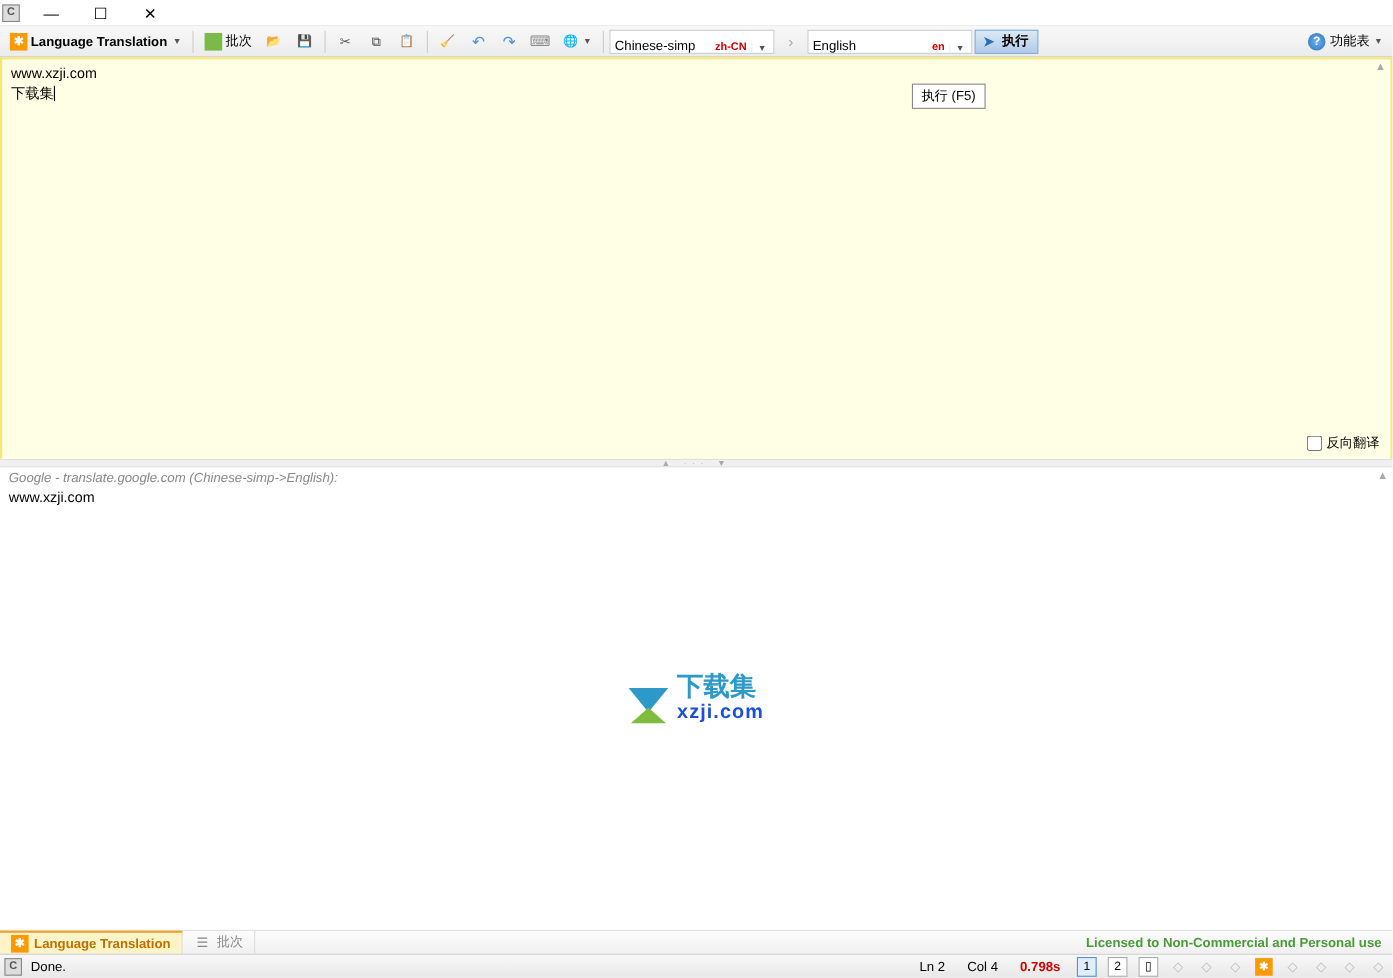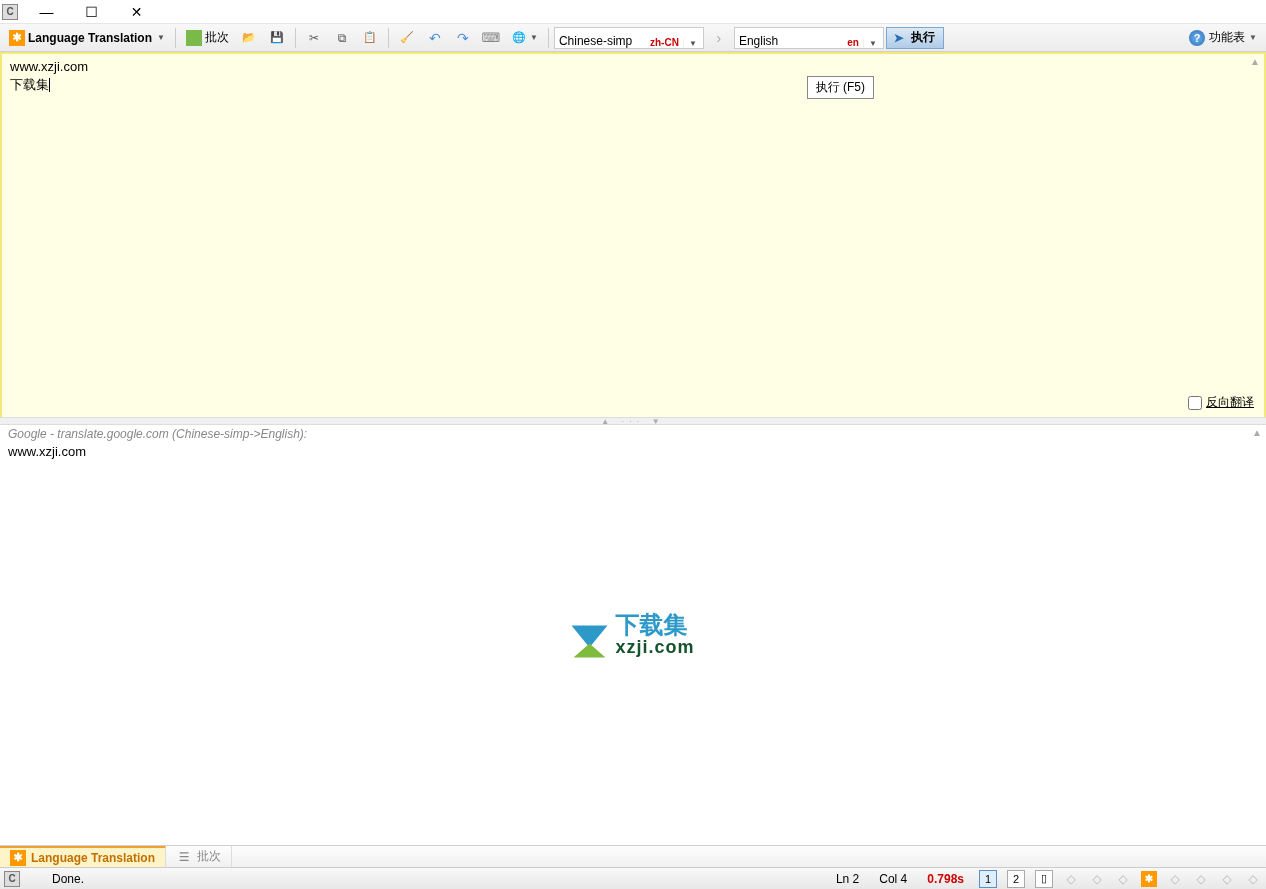--- a/index.html
+++ b/index.html
@@ -35,51 +35,51 @@
 .help-btn { display: inline-flex; align-items: center; gap: 4px; padding: 0 4px; height: 22px; border: 1px solid transparent; }
 .help-icon { width: 16px; height: 16px; border-radius: 50%; background: radial-gradient(#6eb3f2, #2a6fb5); color: #fff; display: inline-flex; align-items: center; justify-content: center; font-size: 11px; font-weight: bold; }
 
 
 .editor-area { flex: 1; display: flex; flex-direction: column; background: #fff; position: relative; }
 .pane-top { background: #ffffe6; flex: 0 0 365px; position: relative; border-top: 2px solid #f3e97a; border-left: 2px solid #f3e97a; border-right: 2px solid #f3e97a; }
 .pane-top .content { padding: 4px 8px; font-size: 13px; line-height: 18px; color: #000; }
 .pane-top .cursor::after { content: ""; display: inline-block; width: 1px; height: 14px; background: #000; vertical-align: text-bottom; animation: blink 1s steps(1) infinite; }
 @keyframes blink { 50% { opacity: 0; } }
 .pane-top .scroll-up { position: absolute; top: 2px; right: 1px; width: 16px; height: 16px; color: #aaa; font-size: 10px; text-align: center; }
-.pane-top .reverse-chk { position: absolute; right: 10px; bottom: 6px; display: flex; align-items: center; gap: 4px; font-size: 12px; text-decoration: underline; }
+.pane-top .reverse-chk { position: absolute; right: 10px; bottom: 6px; display: flex; align-items: center; gap: 4px; font-size: 12px; }
 .pane-top .reverse-chk input { width: 14px; height: 14px; }
 
-.tooltip-pop { position: absolute; top: 22px; right: 390px; background: #fff; border: 1px solid #888; padding: 2px 8px; font-size: 12px; box-shadow: 0 0 0 1px #fff inset; }
+.tooltip-pop { position: absolute; top: 22px; right: 368px; background: #fff; border: 1px solid #888; padding: 2px 8px; font-size: 12px; box-shadow: 0 0 0 1px #fff inset; }
 
 .splitter { height: 8px; background: #f0f0f0; display: flex; align-items: center; justify-content: center; color: #aaa; font-size: 8px; letter-spacing: 5px; border-top: 1px solid #ddd; border-bottom: 1px solid #ddd; }
 
 .pane-bottom { flex: 1; background: #fff; position: relative; }
 .pane-bottom .hdr { padding: 2px 8px; color: #888; font-size: 12px; font-style: italic; }
 .pane-bottom .content { padding: 0 8px; font-size: 13px; line-height: 18px; color: #000; }
 .pane-bottom .scroll-up { position: absolute; top: 2px; right: 1px; width: 16px; height: 16px; color: #aaa; font-size: 10px; text-align: center; }
 
 .watermark { position: absolute; top: 50%; left: 50%; transform: translate(-50%, -50%); display: flex; align-items: center; gap: 8px; }
 .watermark .arrow { width: 36px; height: 36px; position: relative; }
 .watermark .arrow::before { content: ""; position: absolute; left: 0; top: 8px; border-left: 18px solid transparent; border-right: 18px solid transparent; border-top: 22px solid #2d99c9; }
 .watermark .arrow::after { content: ""; position: absolute; left: 2px; bottom: -4px; width: 0; height: 0; border-left: 16px solid transparent; border-right: 16px solid transparent; border-bottom: 14px solid #7fbb3e; }
 .watermark .text { display: flex; flex-direction: column; }
 .watermark .text .cn { font-size: 24px; font-weight: bold; color: #2d99c9; line-height: 1; }
-.watermark .text .dom { font-size: 18px; font-weight: bold; color: #14532d; letter-spacing: 1px; }
+.watermark .text .dom { font-size: 18px; font-weight: bold; color: #1d4ed8; letter-spacing: 1px; }
 
 
 .task-tabs { height: 22px; background: linear-gradient(#fdfdfd, #f0f0f0); border-top: 1px solid #d0d0d0; display: flex; align-items: stretch; }
 .task-tab { display: inline-flex; align-items: center; padding: 0 10px; gap: 5px; border-right: 1px solid #ddd; font-size: 12px; }
 .task-tab.active { background: #fff4c8; border-top: 2px solid #f0a030; font-weight: bold; color: #c07000; }
 .task-tab.inactive { color: #888; }
 .task-tabs .license { margin-left: auto; padding: 0 10px; display: flex; align-items: center; font-size: 12px; font-weight: bold; color: #4a9a3a; }
 
 
 .status-bar { height: 22px; background: linear-gradient(#f8f8f8, #e8e8e8); border-top: 1px solid #ccc; display: flex; align-items: center; padding: 0 4px; font-size: 12px; gap: 8px; }
 .status-bar .app-icon { width: 16px; height: 16px; background: #ddd; border: 1px solid #888; display: flex; align-items: center; justify-content: center; font-size: 10px; font-weight: bold; color: #555; }
-.status-bar .done { flex: 0 0 auto; margin-left: 24px; }
+.status-bar .done { flex: 0 0 auto; }
 .status-bar .spacer { flex: 1; }
 .status-bar .metric { padding: 0 6px; }
 .status-bar .timing { color: #cc0000; font-weight: bold; }
 .status-bar .view-btn { width: 18px; height: 18px; border: 1px solid #aaa; display: inline-flex; align-items: center; justify-content: center; font-size: 11px; background: #fff; margin: 0 1px; }
 .status-bar .view-btn.active { border-color: #5a8fc7; background: #e0eefb; }
 .status-bar .sm-icon { width: 16px; height: 16px; display: inline-flex; align-items: center; justify-content: center; margin: 0 1px; font-size: 12px; }
 .status-bar .sm-icon.dim { color: #bbb; }
 .status-bar .sm-icon.orange { background: #ff9900; color: #fff; font-weight: bold; font-size: 10px; }
 
 
@@ -219,20 +219,21 @@
 
 <div class="task-tabs">
   <span class="task-tab active">
     <span class="tb-icon orange-sq">✱</span>
     <span>Language Translation</span>
   </span>
   <span class="task-tab inactive">
     <span class="tb-icon i-batch"></span>
     <span>批次</span>
   </span>
+  <span class="license">Licensed to Non-Commercial and Personal use</span>
 </div>
 
 <div class="status-bar">
   <span class="app-icon">C</span>
   <span class="done">Done.</span>
   <span class="spacer"></span>
   <span class="metric">Ln 2</span>
   <span class="metric">Col 4</span>
   <span class="metric timing">0.798s</span>
   <span class="view-btn active">1</span>

